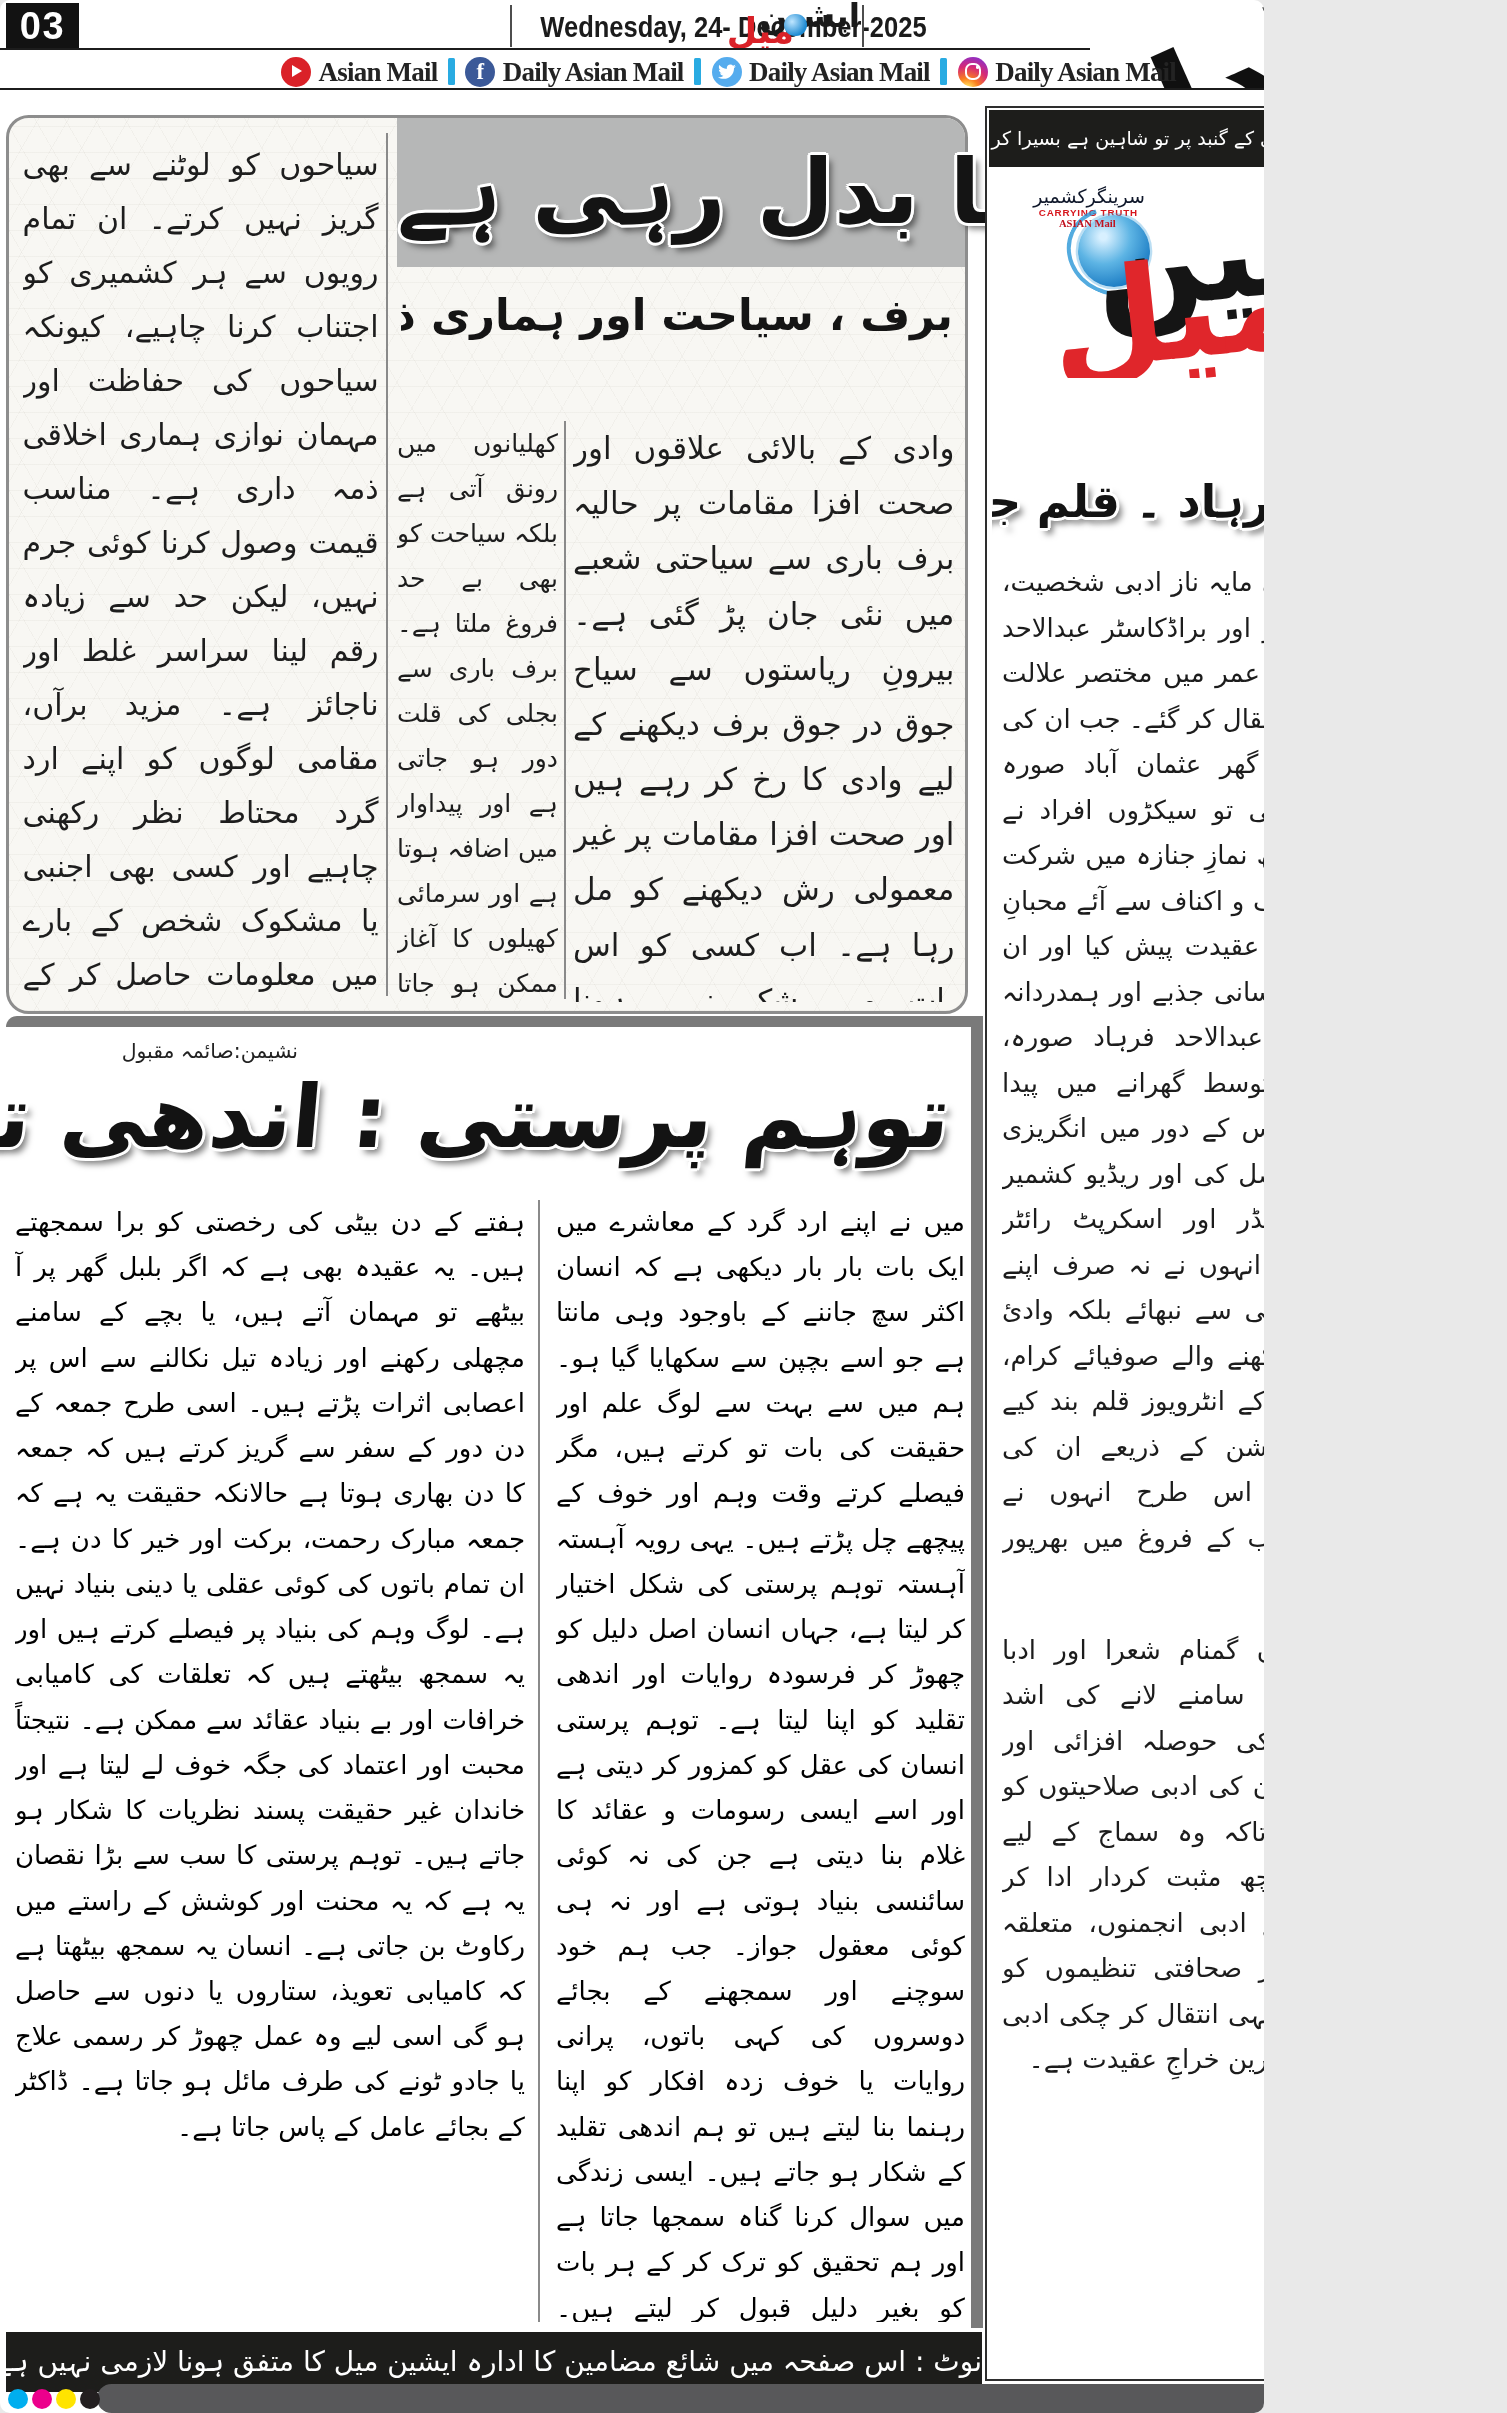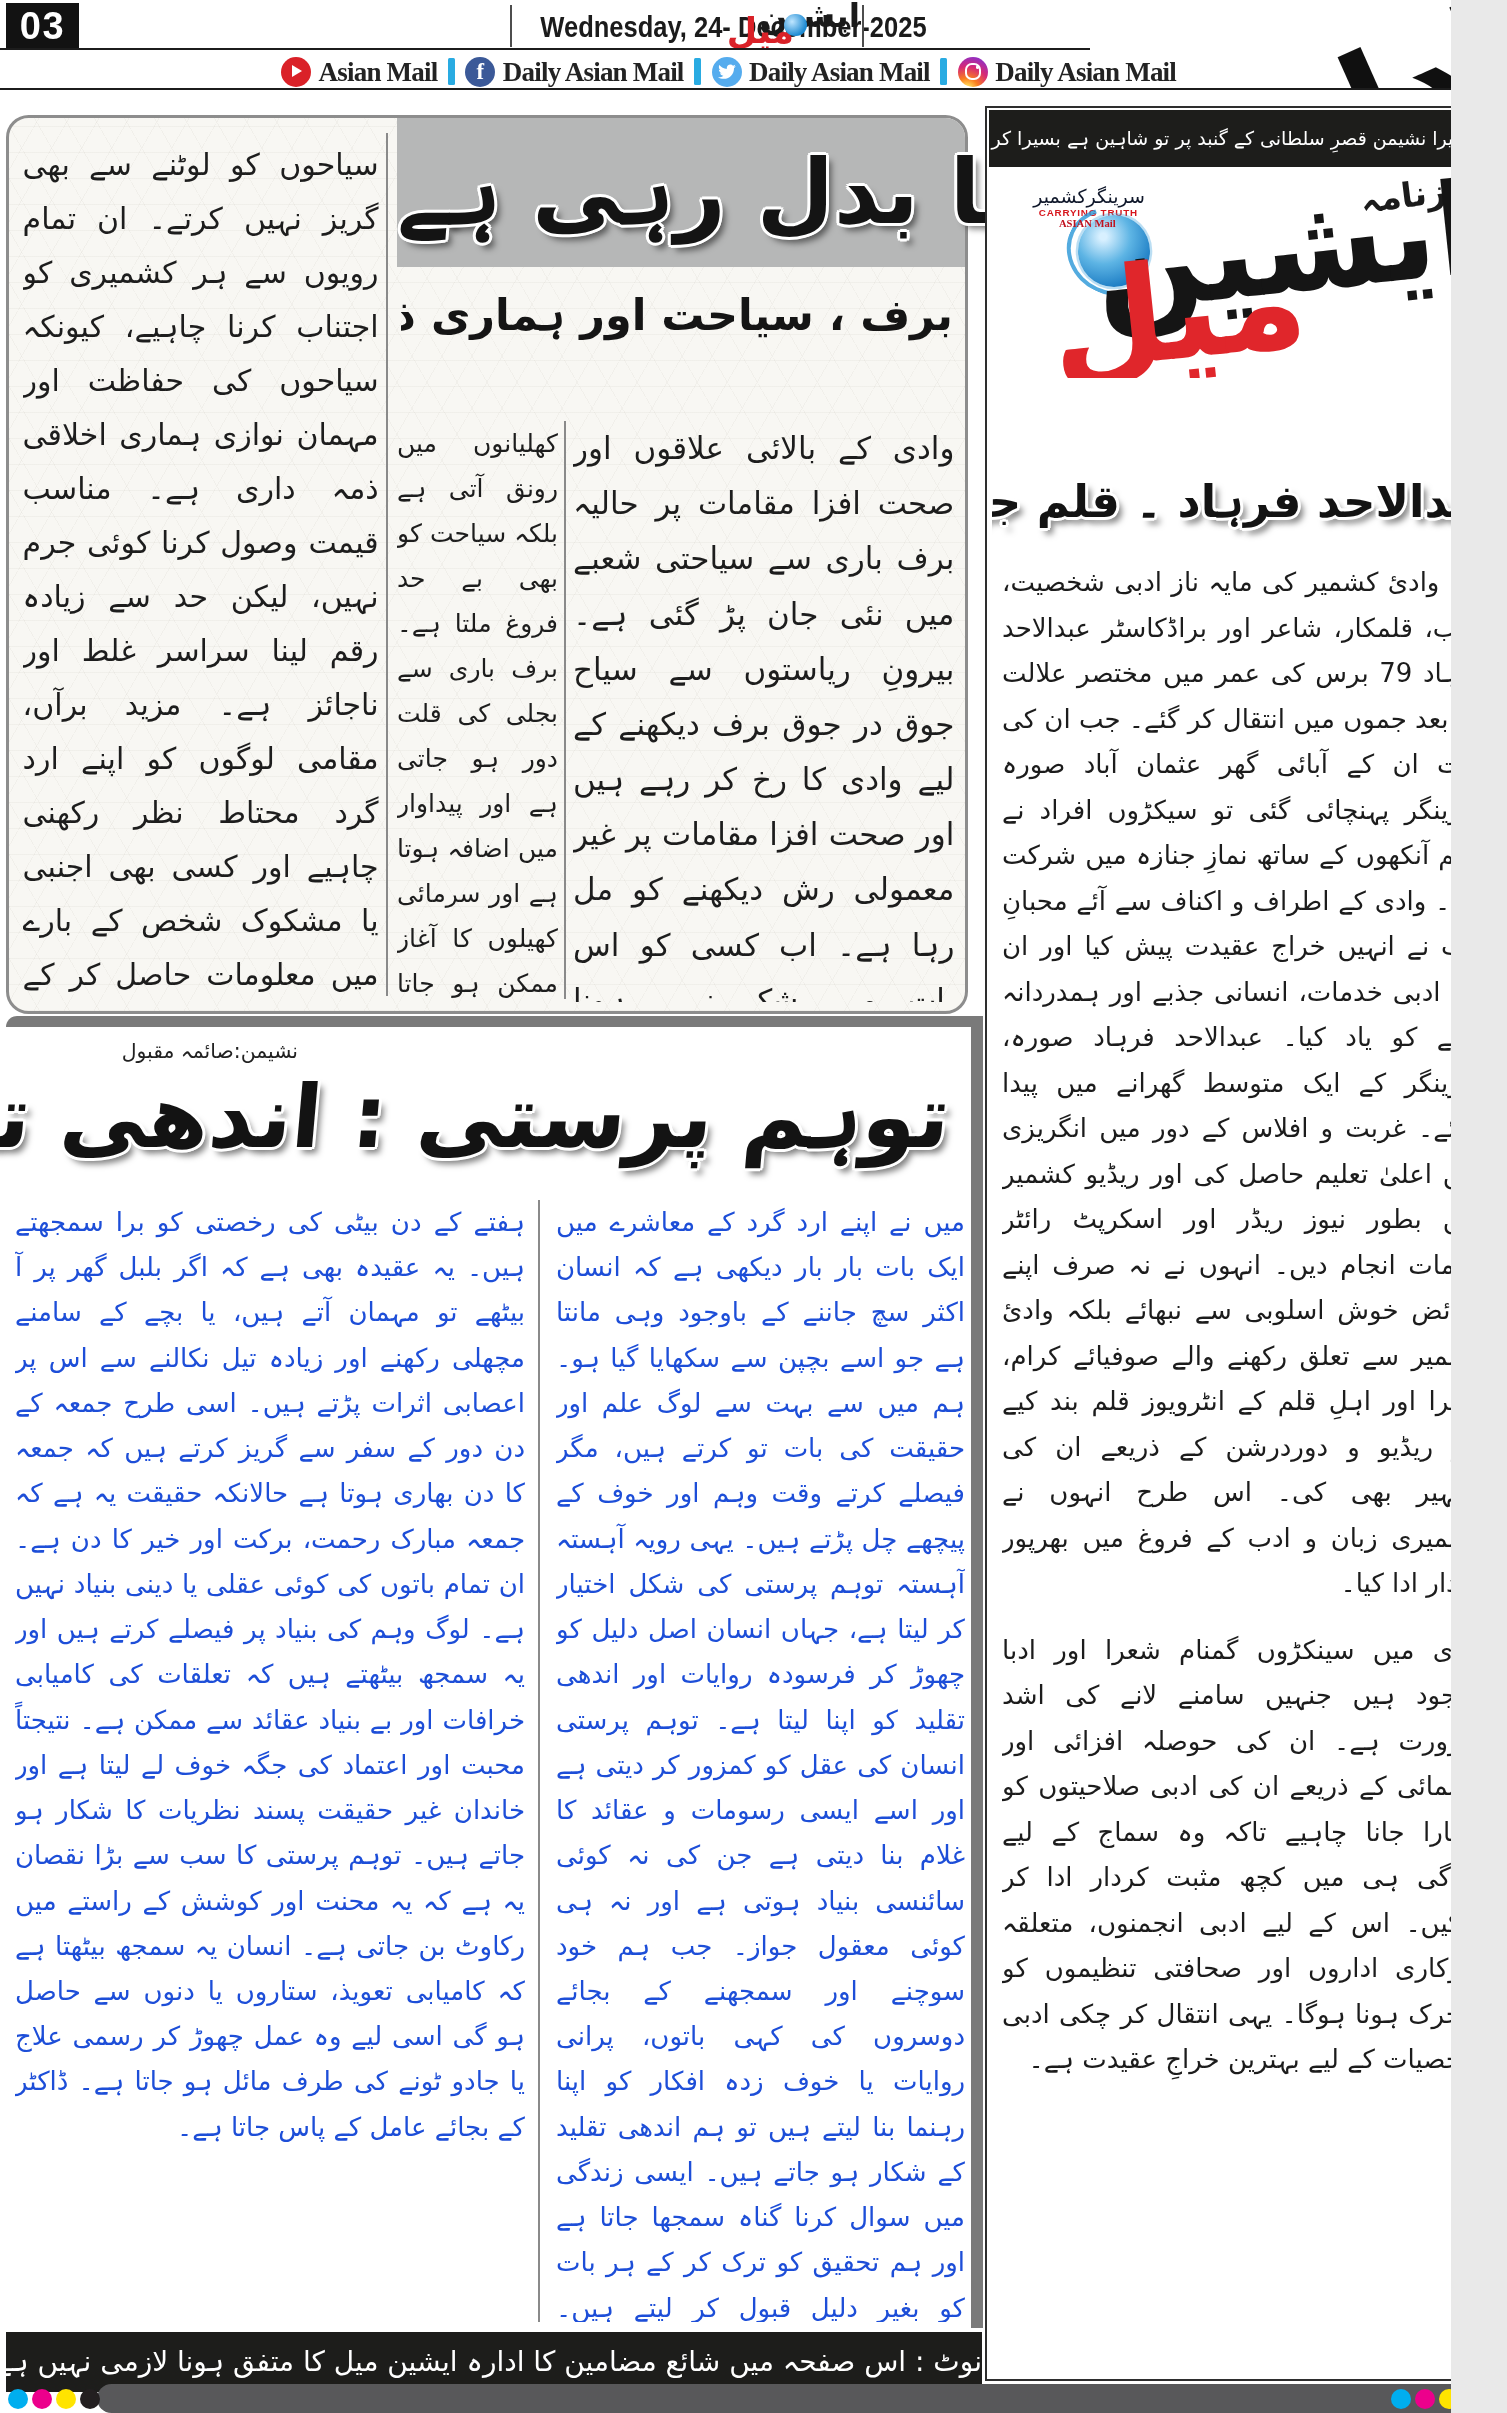--- a/index.html
+++ b/index.html
@@ -1,17 +1,17 @@
 <!DOCTYPE html>
 <html lang="ur" style="font-size:12px"><head>
 <meta charset="utf-8">
 <style>
   html,body{margin:0;padding:0;background:#e9e9e9;}
-  #page{position:relative;width:1451px;height:2413px;background:#ffffff;overflow:hidden;
-        font-family:"DejaVu Sans",sans-serif;color:#161616;}
+  #page{position:relative;width:1264px;height:2413px;background:#ffffff;overflow:hidden;
+        font-family:"DejaVu Sans",sans-serif;color:#161616;border-radius:10px;}
   .abs{position:absolute;}
   .rtl{direction:rtl;}
   .just{text-align:justify;text-justify:inter-word;overflow:hidden;}
   .urdu{font-family:"DejaVu Sans",sans-serif;}
   .latin{font-family:"Liberation Sans",sans-serif;}
   .outline-white{text-shadow:-2.3px -2.3px 0 #fff,2.3px -2.3px 0 #fff,-2.3px 2.3px 0 #fff,2.3px 2.3px 0 #fff,
                  0 -3px 0 #fff,0 3px 0 #fff,-3px 0 0 #fff,3px 0 0 #fff,5.3px 6px 6.8px rgba(0,0,0,.5);}
   .vrule{background:#8a8a8a;width:1.5px;}
   .hairline{background:#1c1c1c;}
   
@@ -55,21 +55,21 @@
   #art1-head{font-size:89px;line-height:149px;font-weight:700;color:#141414;white-space:nowrap;}
   #art1-sub{left:392px;right:12px;top:172px;height:98px;font-size:43px;font-weight:700;color:#151515;
             text-align:right;white-space:nowrap;overflow:hidden;}
   .a1col{font-size:25px;line-height:1.8;color:#1d1d1d;}
   
   #art2-topbar{left:6px;top:1016px;width:977px;height:10.6px;background:#7a7a7a;border-radius:22.6px 0 0 0;}
   #art2-rightbar{left:971px;top:1016px;width:12px;height:1312px;background:#7a7a7a;}
   #art2-byline{left:72px;top:1039px;width:226px;font-size:20.4px;color:#222;text-align:right;}
   #art2-head{left:53px;top:1050px;width:897px;height:134px;text-align:center;font-size:87px;line-height:134px;
              font-weight:700;color:#131313;white-space:nowrap;transform:skewX(-5deg);}
-  .a2col{font-size:26px;line-height:1.74;color:#1d4ed8;}
+  .a2col{font-size:26px;line-height:1.74;color:#000000;}
   
   #rbox{left:985px;top:106px;width:517px;height:2271px;border:2.3px solid #2e2e2e;background:#fff;}
   .blackbar{background:#1d1d1b;color:#fff;text-align:center;overflow:hidden;}
   #rquote{left:2.3px;right:2.3px;top:2.3px;height:57px;font-size:19px;line-height:57px;white-space:nowrap;}
   #rdate{left:2.3px;right:2.3px;top:271px;height:68px;font-size:35px;font-weight:700;line-height:68px;white-space:nowrap;}
   #rhead{left:4.5px;right:4.5px;top:345px;height:97px;text-align:center;font-size:45px;line-height:97px;
          font-weight:700;color:#131313;white-space:nowrap;overflow:hidden;}
   #rbody{left:15px;right:19.6px;top:452px;bottom:7.5px;font-size:26px;line-height:1.75;color:#1c1c1c;}
   #rbody p{margin:0 0 21px 0;}
   #rbody p:first-child{text-indent:45px;}

